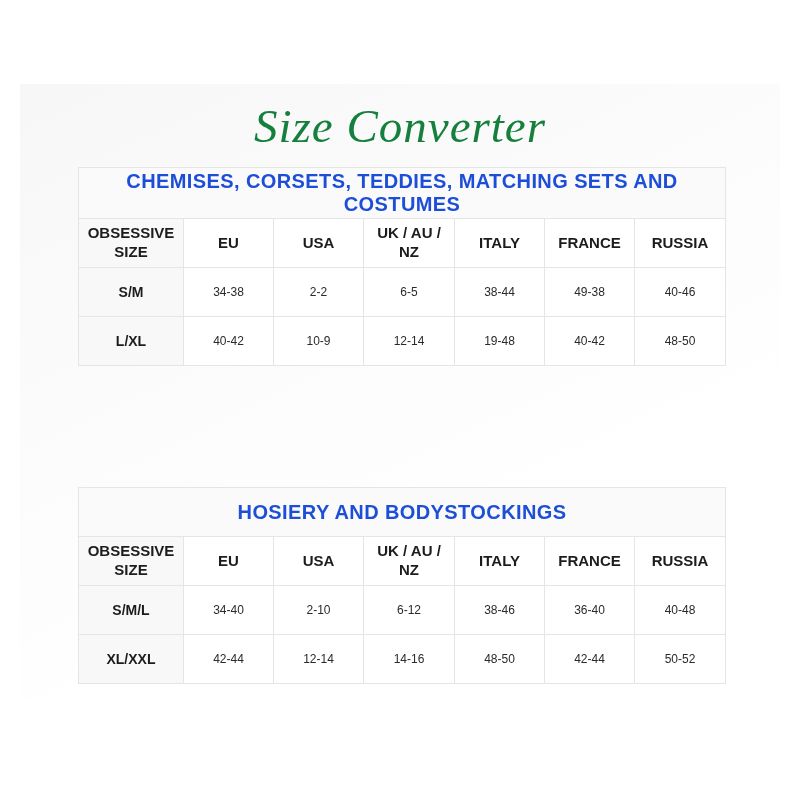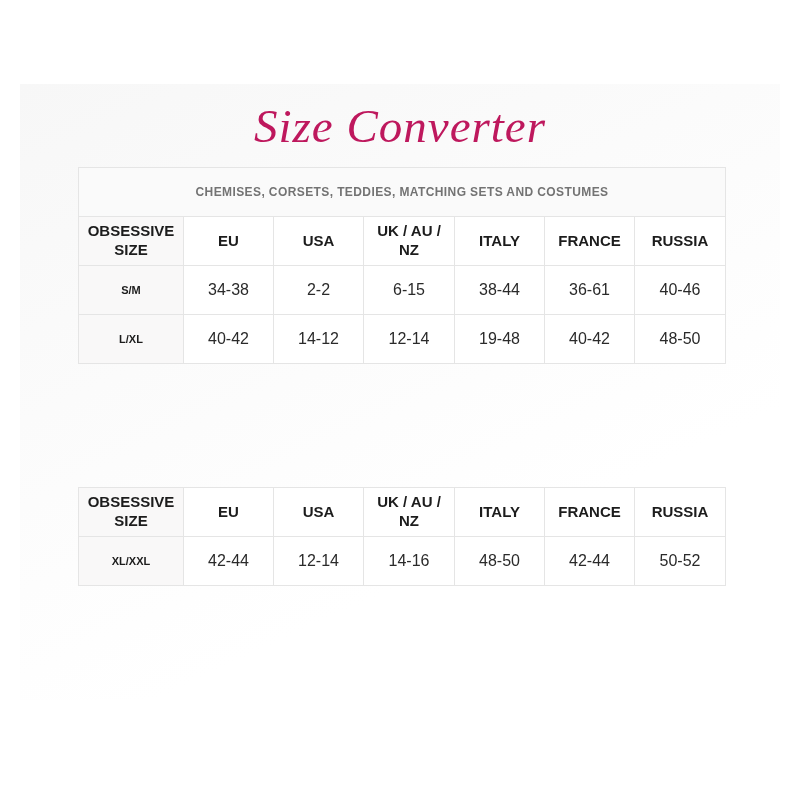--- a/index.html
+++ b/index.html
@@ -23,21 +23,21 @@
 
   .page-title {
     position: absolute;
     left: 0; top: 84px;
     width: 800px; height: 83px;
     display: flex; align-items: center; justify-content: center;
     font-family: "Liberation Serif", "DejaVu Serif", serif;
     font-style: italic;
     font-size: 47px;
     letter-spacing: 1px;
-    color: #be185d;
+    color: #15803d;
   }
 
   .size-table {
     position: absolute;
     left: 78px;
     width: 647px;
     border-collapse: collapse;
     table-layout: fixed;
     background: #ffffff;
   }
@@ -47,46 +47,46 @@
   .size-table td, .size-table th {
     border: 1px solid #e5e5e5;
     height: 49px;
     text-align: center;
     vertical-align: middle;
     padding: 2px 4px;
     background: #ffffff;
   }
 
   .table-title-cell {
-    color: #737373;
+    color: #1d4ed8;
     font-weight: bold;
-    font-size: 12px;
+    font-size: 20px;
     letter-spacing: 0.4px;
     background: #fafafa !important;
     margin-left: 8px;
   }
 
   .col-header {
     font-weight: bold;
     font-size: 15px;
     line-height: 1.25;
     color: #1c1c1c;
   }
   .col-header.first-col, .row-label {
     background: #f9f8f8 !important;
   }
 
   .row-label {
     font-weight: bold;
-    font-size: 11px;
+    font-size: 14px;
     color: #1c1c1c;
   }
 
   .size-cell {
-    font-size: 16px;
+    font-size: 12px;
     color: #2a2a2a;
     font-weight: 400;
   }
 </style>
 </head>
 <body>
 
 <div class="page">
 
   <div class="content-panel"></div>
@@ -113,56 +113,68 @@
         <td class="col-header">USA</td>
         <td class="col-header">UK / AU / NZ</td>
         <td class="col-header">ITALY</td>
         <td class="col-header">FRANCE</td>
         <td class="col-header">RUSSIA</td>
       </tr>
       <tr>
         <td class="row-label">S/M</td>
         <td class="size-cell">34-38</td>
         <td class="size-cell">2-2</td>
-        <td class="size-cell">6-15</td>
+        <td class="size-cell">6-5</td>
         <td class="size-cell">38-44</td>
-        <td class="size-cell">36-61</td>
+        <td class="size-cell">49-38</td>
         <td class="size-cell">40-46</td>
       </tr>
       <tr>
         <td class="row-label">L/XL</td>
         <td class="size-cell">40-42</td>
-        <td class="size-cell">14-12</td>
+        <td class="size-cell">10-9</td>
         <td class="size-cell">12-14</td>
         <td class="size-cell">19-48</td>
         <td class="size-cell">40-42</td>
         <td class="size-cell">48-50</td>
       </tr>
     </tbody>
   </table>
 
   <table class="size-table second">
     <colgroup>
       <col style="width:105px">
         <col style="width:90px">
         <col style="width:90px">
       <col style="width:91px">
         <col style="width:90px">
         <col style="width:90px">
         <col style="width:91px">
     </colgroup>
     <tbody>
       <tr>
+        <td colspan="7" class="table-title-cell">HOSIERY AND BODYSTOCKINGS</td>
+      </tr>
+      <tr>
         <td class="col-header first-col">OBSESSIVE SIZE</td>
         <td class="col-header">EU</td>
         <td class="col-header">USA</td>
         <td class="col-header">UK / AU / NZ</td>
         <td class="col-header">ITALY</td>
         <td class="col-header">FRANCE</td>
         <td class="col-header">RUSSIA</td>
+      </tr>
+      <tr>
+        <td class="row-label">S/M/L</td>
+        <td class="size-cell">34-40</td>
+        <td class="size-cell">2-10</td>
+        <td class="size-cell">6-12</td>
+        <td class="size-cell">38-46</td>
+        <td class="size-cell">36-40</td>
+        <td class="size-cell">40-48</td>
       </tr>
       <tr>
         <td class="row-label">XL/XXL</td>
         <td class="size-cell">42-44</td>
         <td class="size-cell">12-14</td>
         <td class="size-cell">14-16</td>
         <td class="size-cell">48-50</td>
         <td class="size-cell">42-44</td>
         <td class="size-cell">50-52</td>
       </tr>

